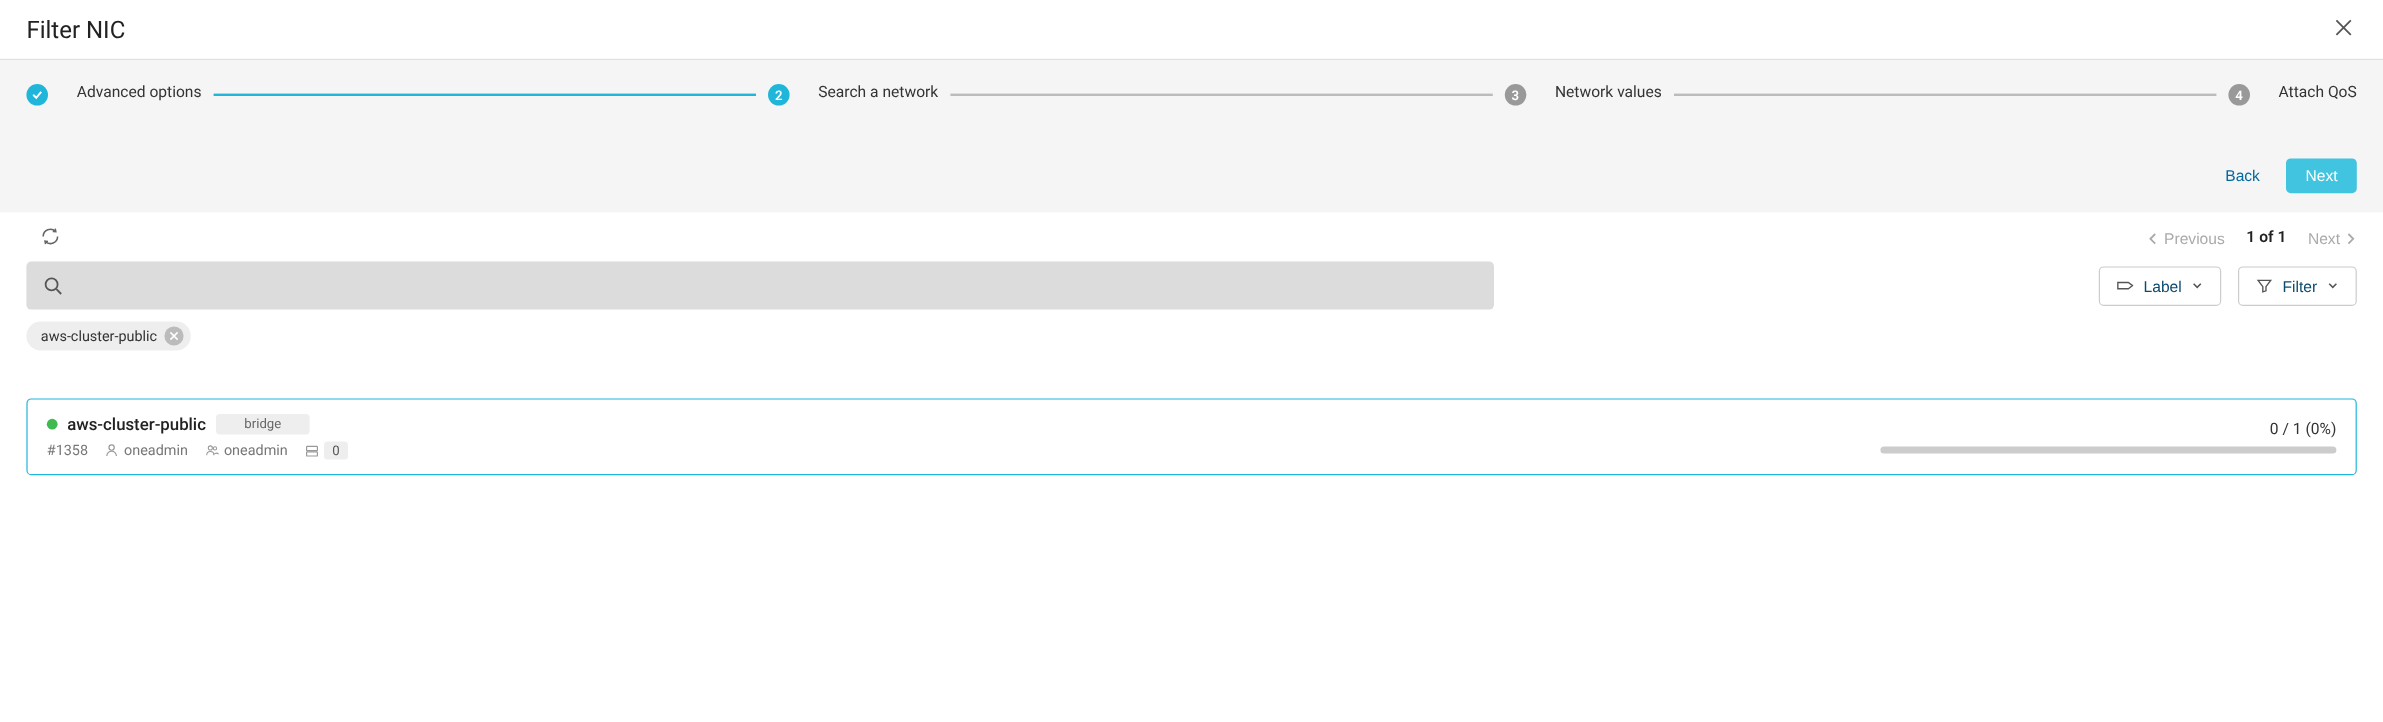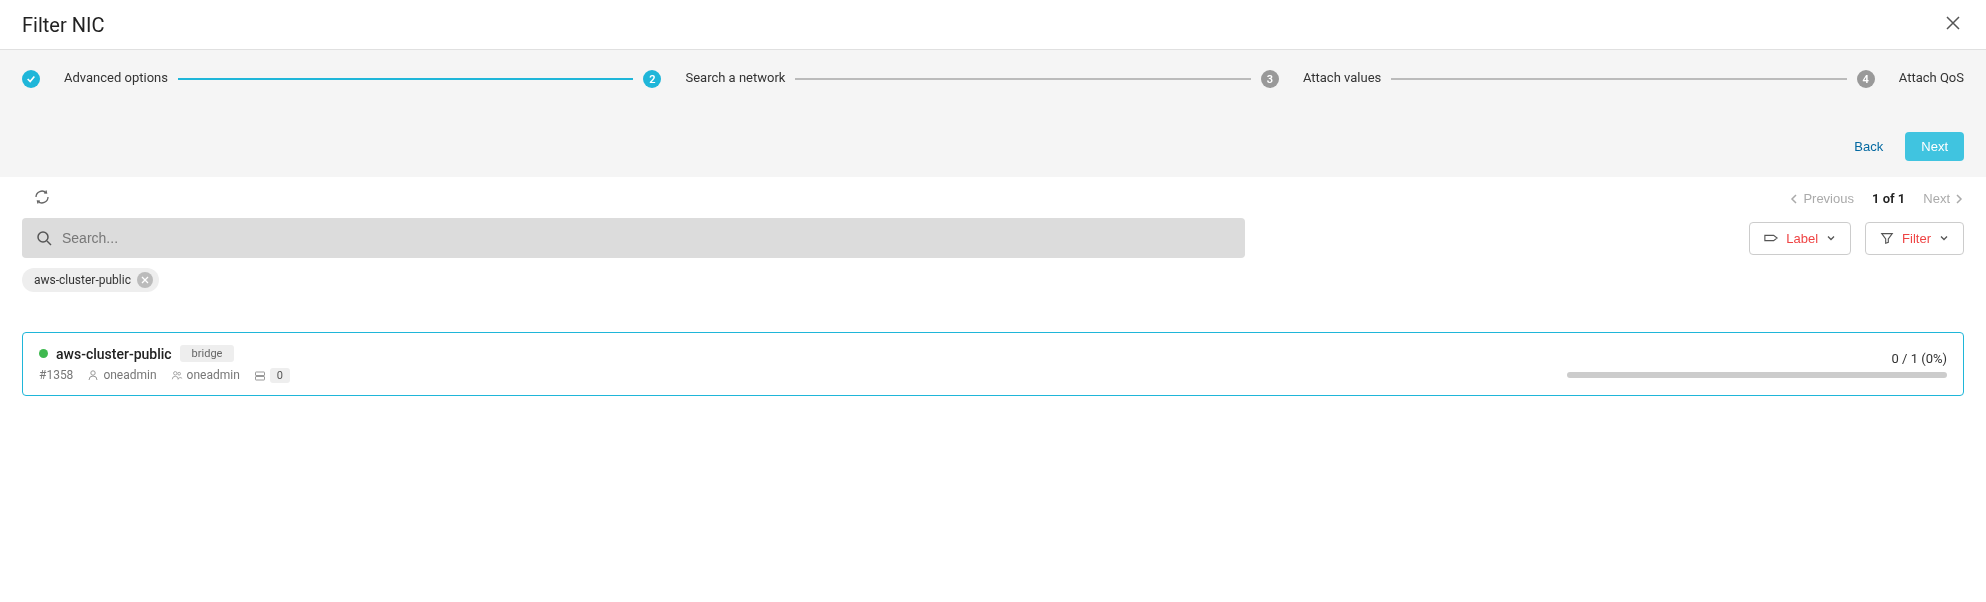--- a/index.html
+++ b/index.html
@@ -68,21 +68,21 @@
 .search-box svg { width: 16px; height: 16px; color: #555; }
 .search-input {
   flex: 1; background: transparent; border: none; outline: none;
   font-size: 14px; color: #333;
 }
 .search-input::placeholder { color: #777; }
 .search-spacer { flex: 1; }
 .dropdown-btn {
   display: flex; align-items: center; gap: 8px;
   background: #fff; border: 1px solid #ccc; border-radius: 4px;
-  padding: 8px 14px; font-size: 13px; color: #ef4444; cursor: pointer;
+  padding: 8px 14px; font-size: 13px; color: #0c4a6e; cursor: pointer;
 }
 .dropdown-btn svg { width: 14px; height: 14px; }
 .chev { width: 10px !important; height: 10px !important; }
 
 
 .chip-row { padding: 10px 22px; }
 .chip {
   display: inline-flex; align-items: center; gap: 6px;
   background: #eee; border-radius: 14px; padding: 4px 6px 4px 12px;
   font-size: 12px; color: #333;
@@ -99,21 +99,21 @@
 .network-card {
   border: 1.5px solid #1fb6d9; border-radius: 4px;
   padding: 12px 16px;
   display: flex; align-items: center; justify-content: space-between;
 }
 .card-left { display: flex; flex-direction: column; gap: 6px; }
 .card-title-row { display: flex; align-items: center; gap: 8px; }
 .status-dot { width: 9px; height: 9px; border-radius: 50%; background: #3fb950; }
 .card-title { font-size: 14px; font-weight: 500; color: #222; }
 .bridge-badge {
-  background: #eee; border-radius: 3px; padding: 2px 12px;
+  background: #eee; border-radius: 3px; padding: 2px 24px;
   font-size: 11px; color: #666;
 }
 .card-meta { display: flex; align-items: flex-start; gap: 14px; font-size: 12px; color: #777; }
 .meta-item { display: flex; align-items: center; gap: 4px; }
 .meta-item svg { width: 12px; height: 12px; }
 .count-pill {
   background: #eee; border-radius: 3px; padding: 1px 7px;
   font-size: 11px; color: #555;
 }
 
@@ -146,21 +146,21 @@
       <span class="step-label">Advanced options</span>
     </div>
     <div class="step-line done"></div>
     <div class="step">
       <div class="step-circle active">2</div>
       <span class="step-label">Search a network</span>
     </div>
     <div class="step-line pending"></div>
     <div class="step">
       <div class="step-circle pending">3</div>
-      <span class="step-label">Attach values</span>
+      <span class="step-label">Network values</span>
     </div>
     <div class="step-line pending"></div>
     <div class="step">
       <div class="step-circle pending">4</div>
       <span class="step-label">Attach QoS</span>
     </div>
   </div>
 
   <div class="wizard-footer">
     <button class="btn-text">Back</button>
@@ -191,21 +191,20 @@
     </button>
   </div>
 </div>
 
 <div class="search-row">
   <div class="search-box">
     <svg viewBox="0 0 16 16" stroke="#555" stroke-width="1.5" fill="none">
         <circle cx="7" cy="7" r="5"></circle>
         <path d="M11 11 L15 15"></path>
       </svg>
-    <input class="search-input" placeholder="Search..." style="">
   </div>
   <div class="search-spacer"></div>
   <button class="dropdown-btn">
     <svg viewBox="0 0 16 16" stroke="#555" stroke-width="1.3" fill="none">
         <path d="M1 5 L11 5 L15 8 L11 11 L1 11 Z"></path>
       </svg>
     <span>Label</span>
     <svg class="chev" viewBox="0 0 10 10" stroke="#555" stroke-width="1.3" fill="none">
         <path d="M2 3.5 L5 6.5 L8 3.5"></path>
       </svg>

